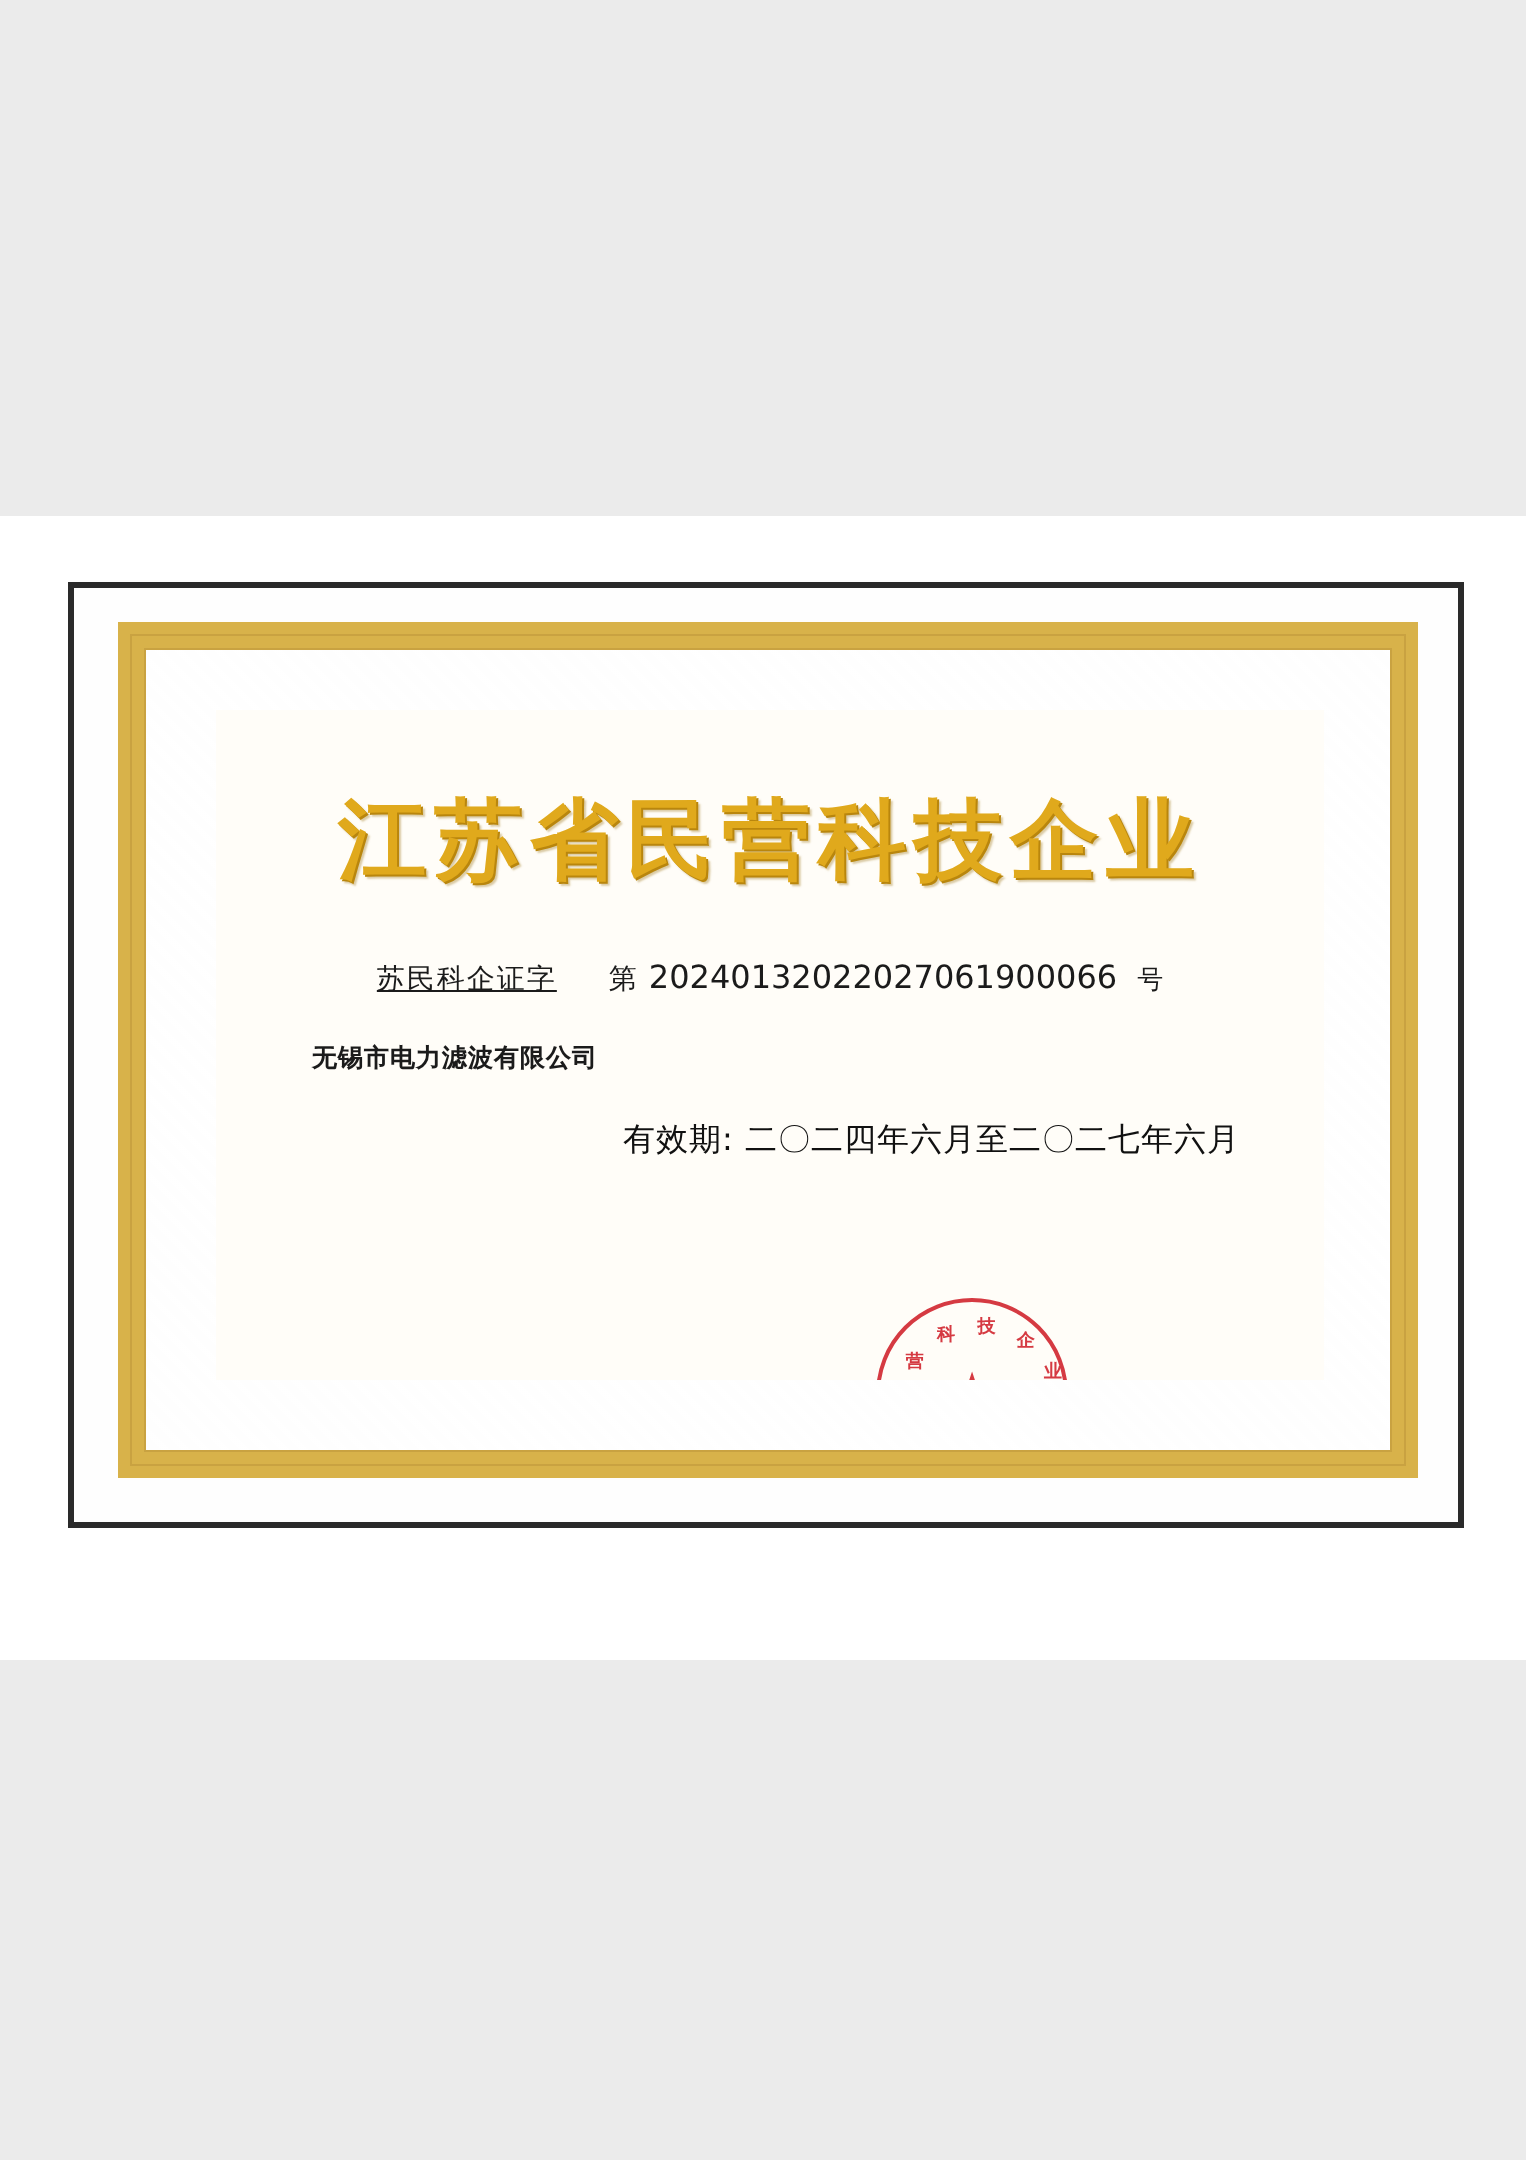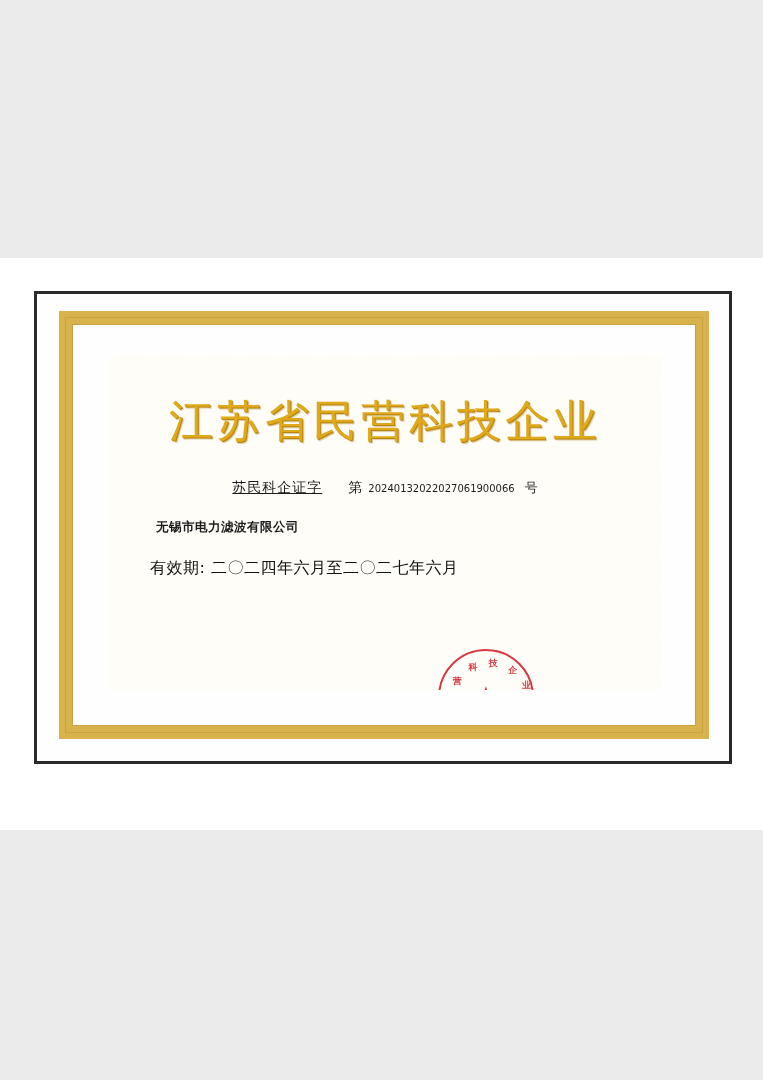--- a/index.html
+++ b/index.html
@@ -100,41 +100,41 @@
     position: absolute;
     left: 0; top: 0; right: 0; bottom: 0;
     padding: 20px 42px 0 42px;
     box-sizing: border-box;
   }
 
   .cert-title {
     text-align: center;
     font-family: "DejaVu Sans", "Liberation Sans", sans-serif;
     font-size: 44px;
-    font-weight: normal;
+    font-weight: bold;
     letter-spacing: 4px;
     color: #e0a91c;
     text-shadow: 1px 1px 0 #b9860d, 2px 2px 1px rgba(150,110,10,0.35);
     margin: 22px 0 0 0;
     line-height: 1.1;
   }
 
   .serial-row {
     display: flex;
     justify-content: center;
     align-items: baseline;
     margin-top: 34px;
     font-size: 14px;
     color: #1b1b1b;
   }
   .serial-label { letter-spacing: 1px; text-decoration: underline; }
   .serial-di { margin-left: 26px; }
   .serial-number {
     margin-left: 6px;
-    font-size: 10px;
+    font-size: 16px;
     letter-spacing: 0px;
     color: #1b1b1b;
   }
   .serial-hao { margin-left: 10px; font-size: 13px; }
 
   .company {
     margin-top: 22px;
     margin-left: 6px;
     font-size: 12.5px;
     color: #1b1b1b;
@@ -149,20 +149,21 @@
     color: #111;
     letter-spacing: 1px;
   }
   .body-para .indent { padding-left: 34px; display: block; }
 
   .validity {
     margin-top: 22px;
     font-size: 16px;
     color: #111;
     letter-spacing: 0.5px;
+    text-align: right;
   }
 
   
   .seal {
     position: absolute;
     right: 128px;
     top: 294px;
     width: 92px;
     height: 92px;
     border: 2.5px solid #d0202a;

